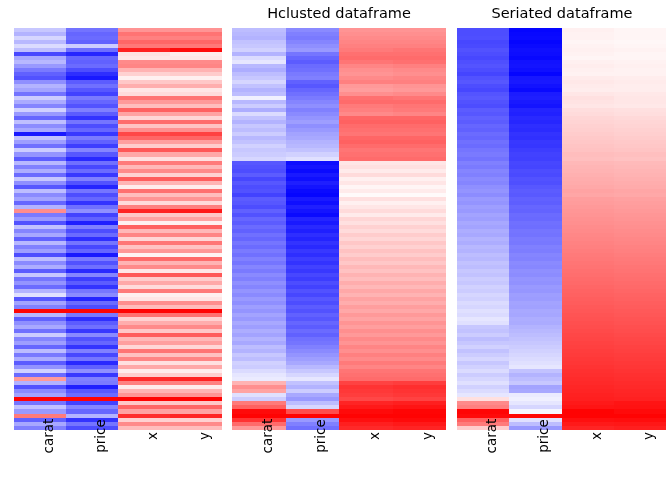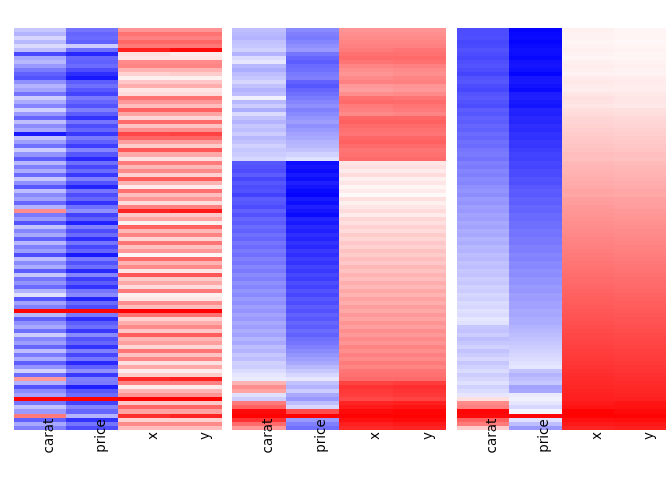--- a/index.html
+++ b/index.html
@@ -680,20 +680,21 @@
         <span>price</span>
       </div>
     <div class="xtick">
         <span>x</span>
       </div>
     <div class="xtick">
         <span>y</span>
       </div>
   </div>
 
+  <div class="panel-title" style="left:232px;top:4px;width:214px;">Hclusted dataframe</div>
   <div class="panel" id="panel-1" style="left:232px;top:28px;width:214px;height:402px;">
     <div class="heatmap">
         <div class="hm-row">
           <div class="hm-cell" style="background: rgb(189, 189, 255);"></div>
           <div class="hm-cell" style="background: rgb(138, 138, 255);"></div>
           <div class="hm-cell" style="background: rgb(255, 148, 148);"></div>
           <div class="hm-cell" style="background: rgb(255, 148, 148);"></div>
         </div>
         <div class="hm-row">
           <div class="hm-cell" style="background: rgb(184, 184, 255);"></div>
@@ -1299,20 +1300,21 @@
         <span>price</span>
       </div>
     <div class="xtick">
         <span>x</span>
       </div>
     <div class="xtick">
         <span>y</span>
       </div>
   </div>
 
+  <div class="panel-title" style="left:457px;top:4px;width:210px;">Seriated dataframe</div>
   <div class="panel" id="panel-2" style="left:457px;top:28px;width:209px;height:402px;">
     <div class="heatmap">
         <div class="hm-row">
           <div class="hm-cell" style="background: rgb(77, 77, 255);"></div>
           <div class="hm-cell" style="background: rgb(5, 5, 255);"></div>
           <div class="hm-cell" style="background: rgb(255, 240, 240);"></div>
           <div class="hm-cell" style="background: rgb(255, 245, 245);"></div>
         </div>
         <div class="hm-row">
           <div class="hm-cell" style="background: rgb(77, 77, 255);"></div>

